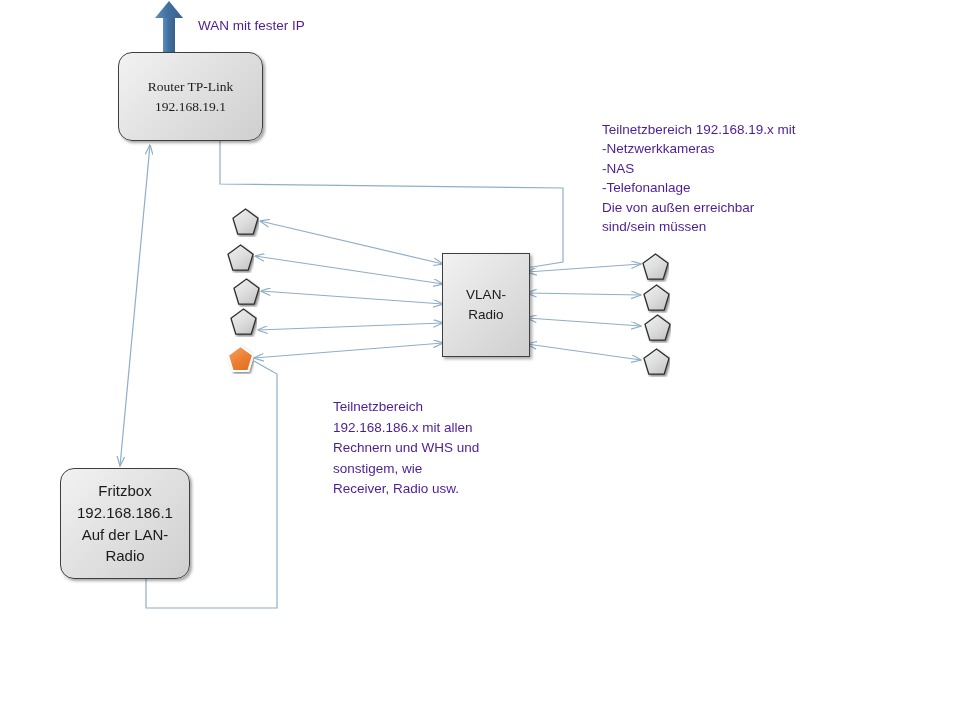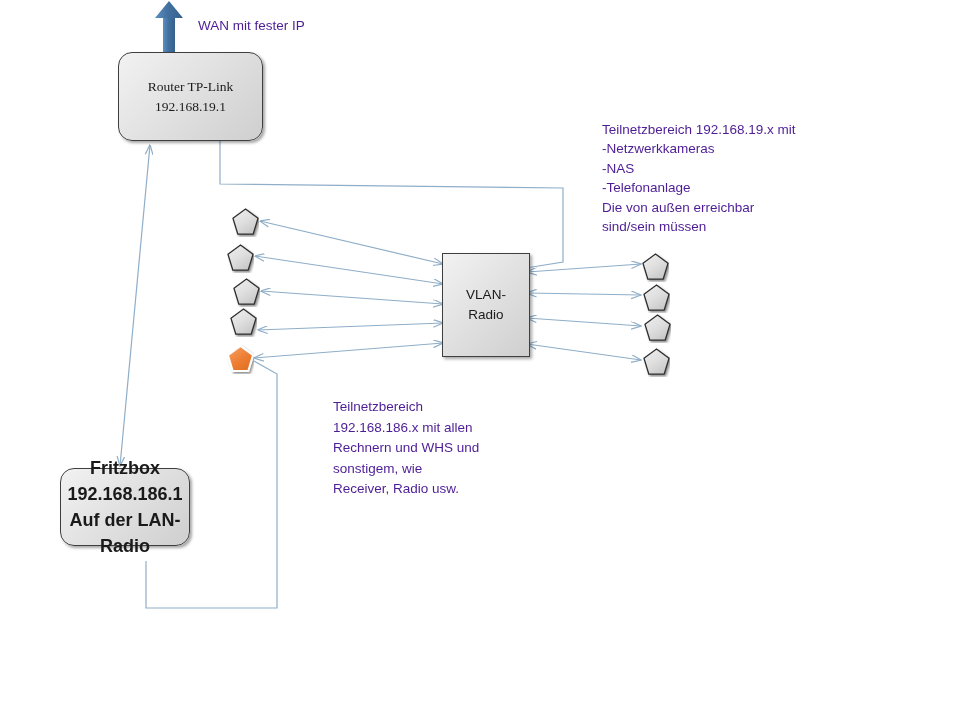--- a/index.html
+++ b/index.html
@@ -51,23 +51,22 @@
     left: 118px;
     top: 52px;
     width: 145px;
     height: 89px;
     font-family: Liberation Serif, serif;
   }
   #fritzbox-node {
     left: 60px;
     top: 468px;
     width: 130px;
-    height: 78px;
-    font-size: 18px;
-    font-weight: bold;
+    height: 111px;
+    font-size: 15px;
   }
   #switch-node {
     left: 442px;
     top: 253px;
     width: 88px;
     height: 104px;
     border-radius: 0;
     font-size: 13.5px;
   }
   .pent {

